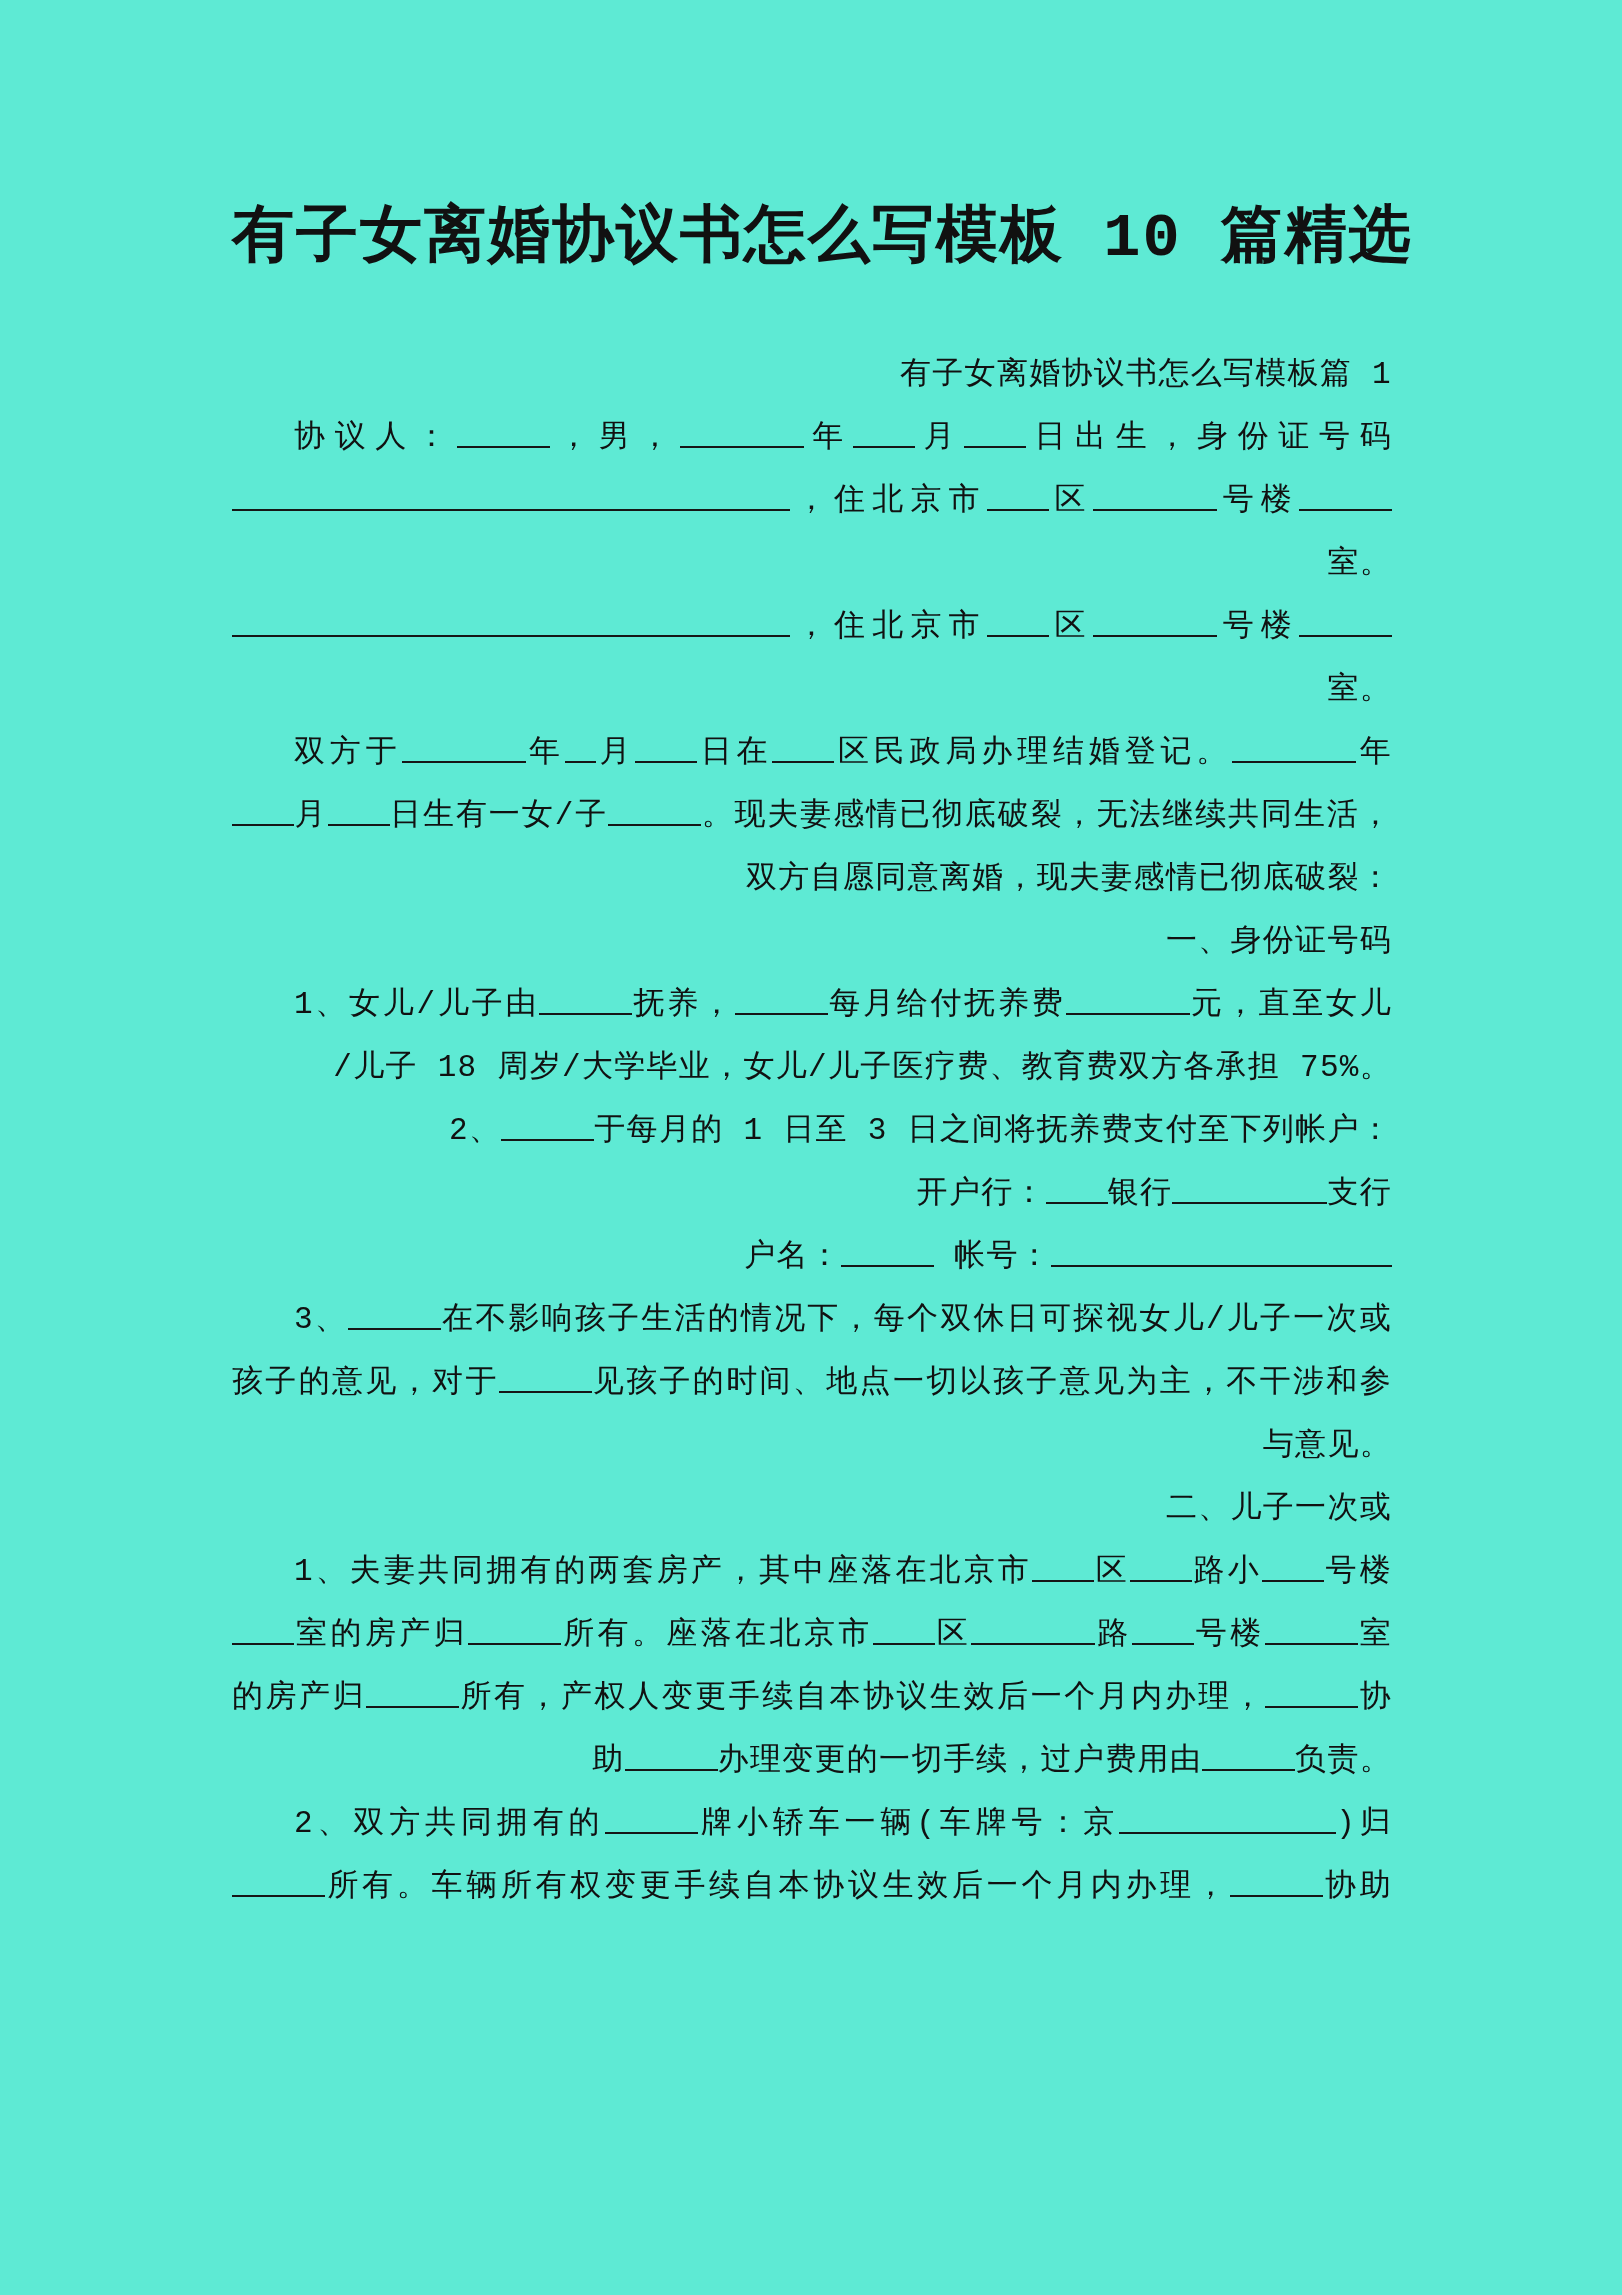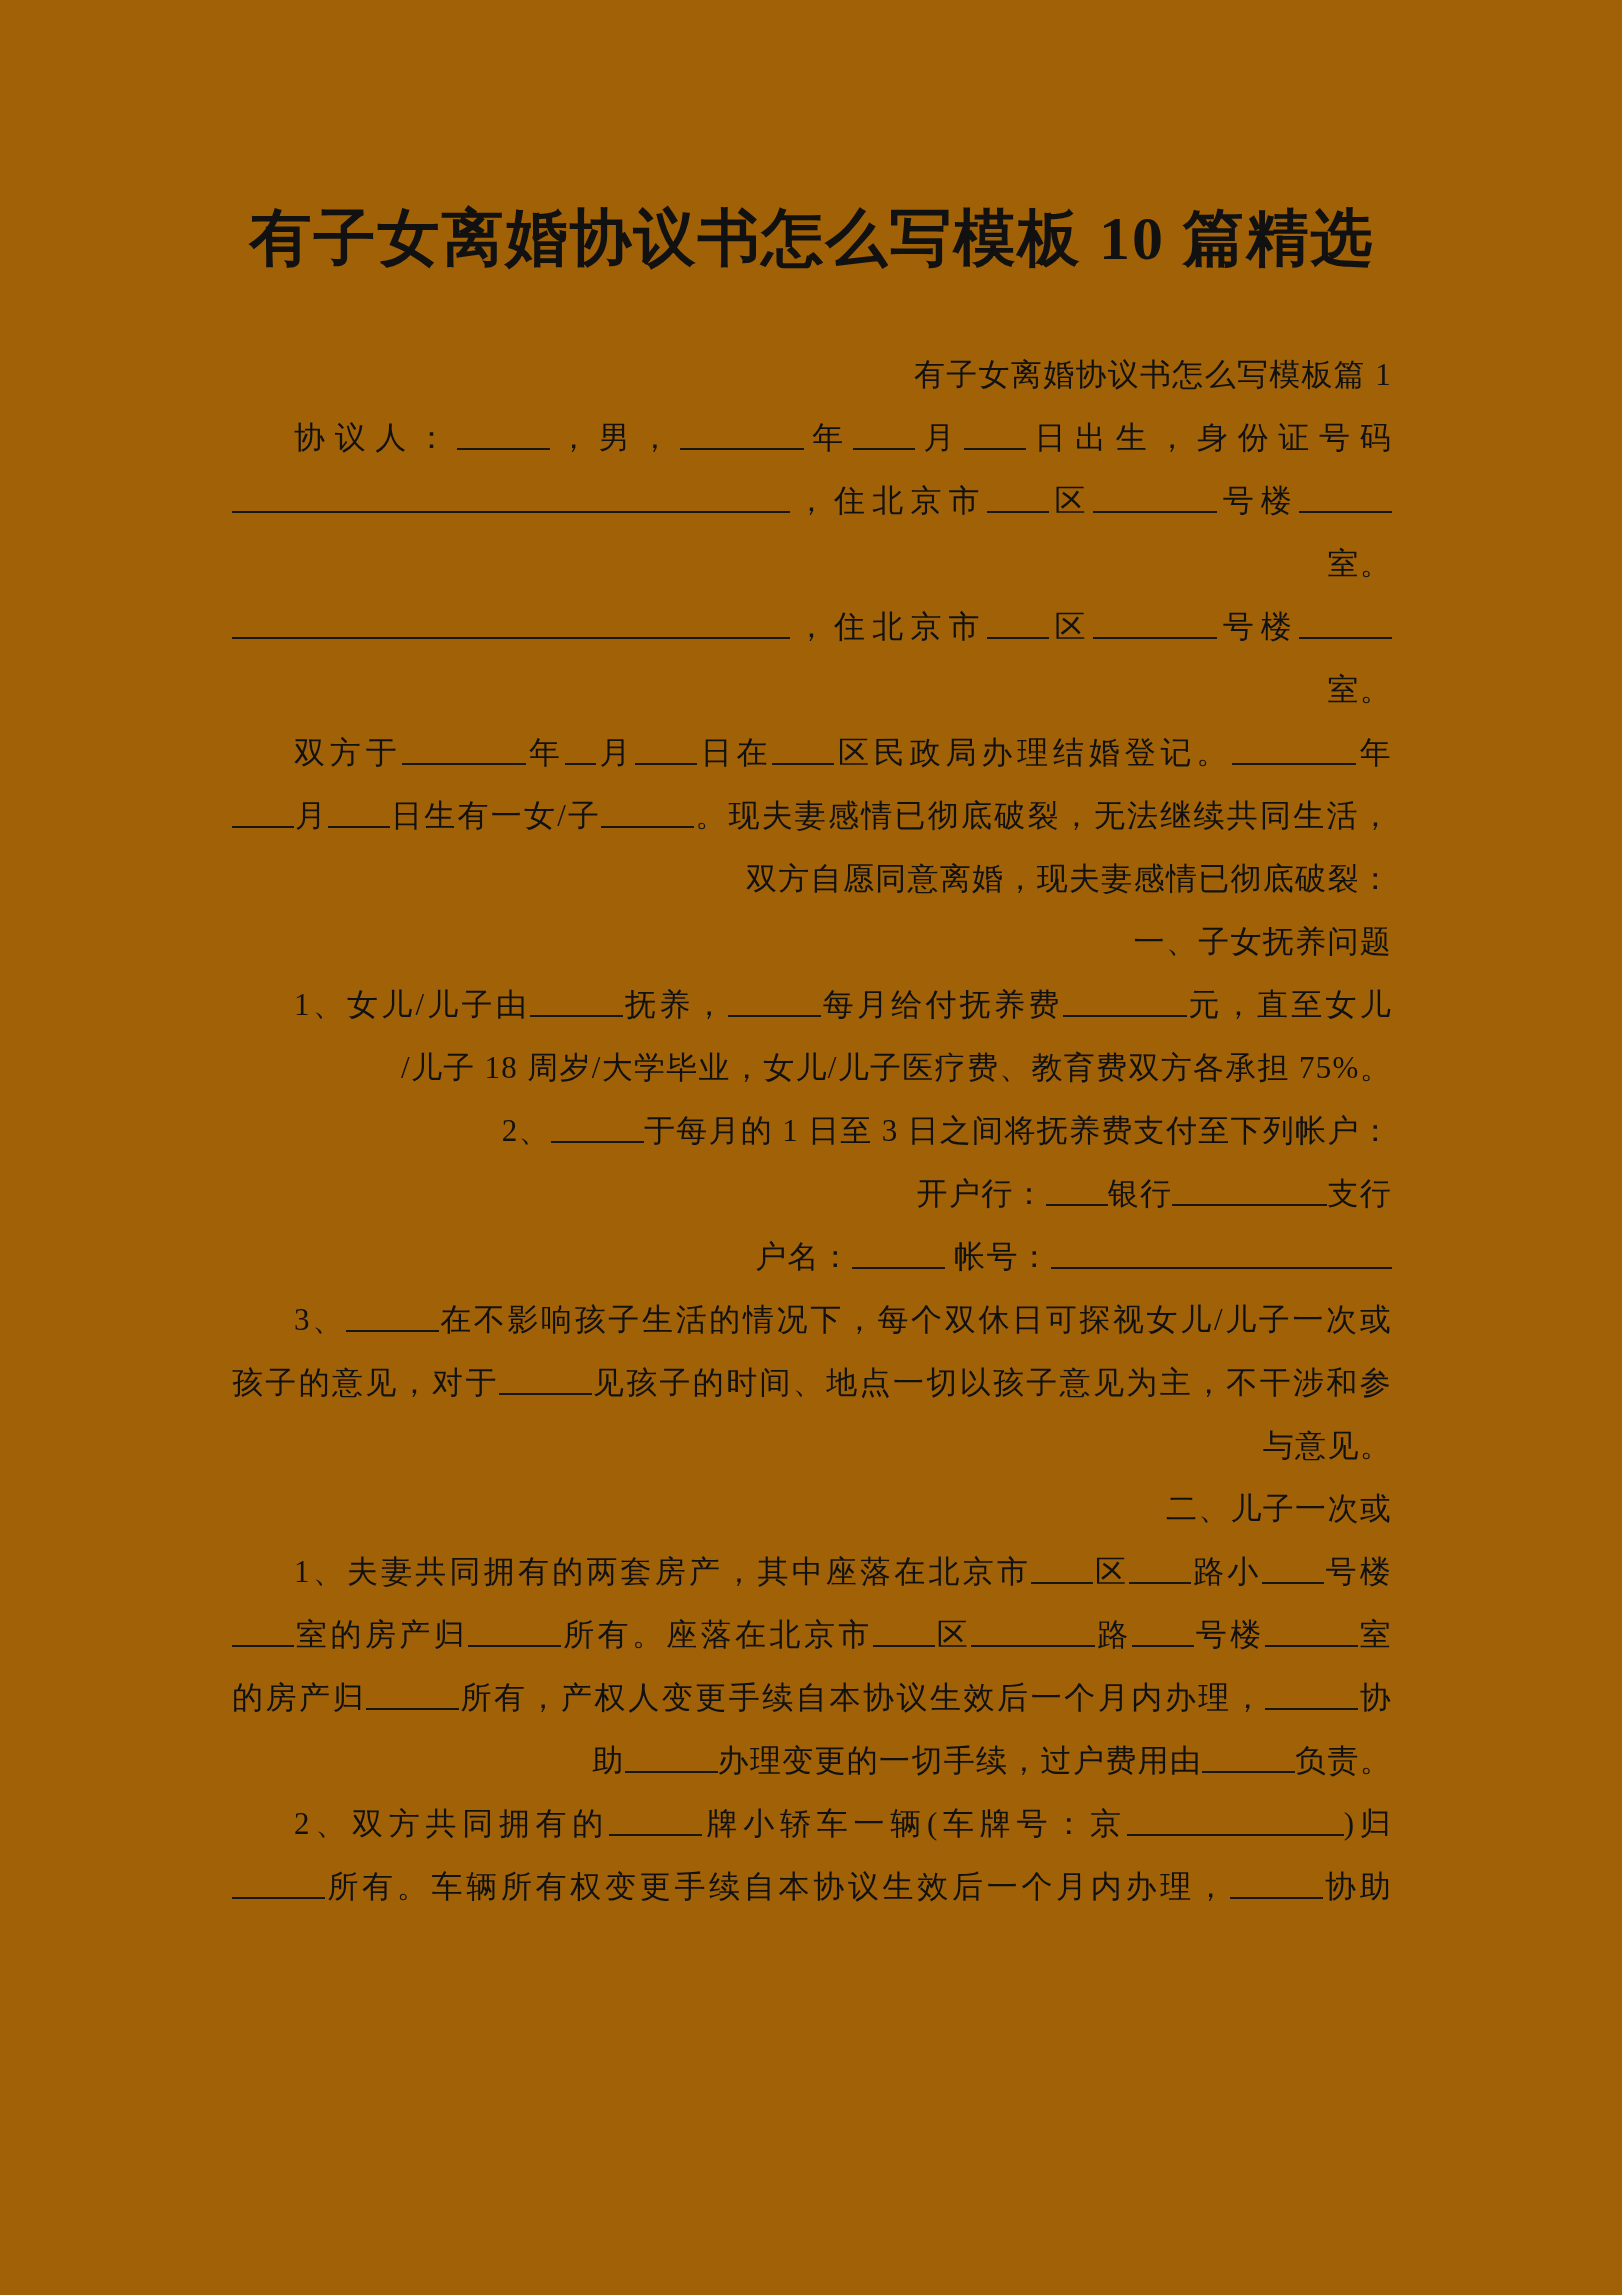--- a/index.html
+++ b/index.html
@@ -4,23 +4,23 @@
 <style>
   html, body {
     margin: 0;
     padding: 0;
     background: #f6f6f6;
   }
   .page {
     position: relative;
     width: 1623px;
     height: 2295px;
-    background: #a16207;
+    background: #5eead4;
     overflow: hidden;
-    font-family: Liberation Serif, serif;
+    font-family: Liberation Mono, monospace;
     color: #111111;
   }
   .doc {
     position: absolute;
     left: 232px;
     top: 0;
     width: 1160px;
   }
   .title {
     margin: 0;
@@ -69,21 +69,21 @@
     <div class="body">
         <div class="line indent">有子女离婚协议书怎么写模板篇 1</div>
         <div class="line fill indent">协议人：<span class="blank" style="width: 3em;"></span>，男，<span class="blank" style="width: 4em;"></span>年<span class="blank" style="width: 2em;"></span>月<span class="blank" style="width: 2em;"></span>日出生，身份证号码</div>
         <div class="line fill"><span class="blank" style="width: 18em;"></span>，住北京市<span class="blank" style="width: 2em;"></span>区<span class="blank" style="width: 4em;"></span>号楼<span class="blank" style="width: 3em;"></span></div>
         <div class="line">室。</div>
         <div class="line fill"><span class="blank" style="width: 18em;"></span>，住北京市<span class="blank" style="width: 2em;"></span>区<span class="blank" style="width: 4em;"></span>号楼<span class="blank" style="width: 3em;"></span></div>
         <div class="line">室。</div>
         <div class="line fill indent">双方于<span class="blank" style="width: 4em;"></span>年<span class="blank" style="width: 1em;"></span>月<span class="blank" style="width: 2em;"></span>日在<span class="blank" style="width: 2em;"></span>区民政局办理结婚登记。<span class="blank" style="width: 4em;"></span>年</div>
         <div class="line fill"><span class="blank" style="width: 2em;"></span>月<span class="blank" style="width: 2em;"></span>日生有一女/子<span class="blank" style="width: 3em;"></span>。现夫妻感情已彻底破裂，无法继续共同生活，</div>
         <div class="line">双方自愿同意离婚，现夫妻感情已彻底破裂：</div>
-        <div class="line indent">一、子女抚养问题</div>
+        <div class="line indent">一、身份证号码</div>
         <div class="line fill indent">1、女儿/儿子由<span class="blank" style="width: 3em;"></span>抚养，<span class="blank" style="width: 3em;"></span>每月给付抚养费<span class="blank" style="width: 4em;"></span>元，直至女儿</div>
         <div class="line">/儿子 18 周岁/大学毕业，女儿/儿子医疗费、教育费双方各承担 75%。</div>
         <div class="line indent">2、<span class="blank" style="width: 3em;"></span>于每月的 1 日至 3 日之间将抚养费支付至下列帐户：</div>
         <div class="line indent">开户行：<span class="blank" style="width: 2em;"></span>银行<span class="blank" style="width: 5em;"></span>支行</div>
         <div class="line indent">户名：<span class="blank" style="width: 3em;"></span>  帐号：<span class="blank" style="width: 11em;"></span></div>
         <div class="line fill indent">3、<span class="blank" style="width: 3em;"></span>在不影响孩子生活的情况下，每个双休日可探视女儿/儿子一次或</div>
         <div class="line fill">孩子的意见，对于<span class="blank" style="width: 3em;"></span>见孩子的时间、地点一切以孩子意见为主，不干涉和参</div>
         <div class="line">与意见。</div>
         <div class="line indent">二、儿子一次或</div>
         <div class="line fill indent">1、夫妻共同拥有的两套房产，其中座落在北京市<span class="blank" style="width: 2em;"></span>区<span class="blank" style="width: 2em;"></span>路小<span class="blank" style="width: 2em;"></span>号楼</div>

